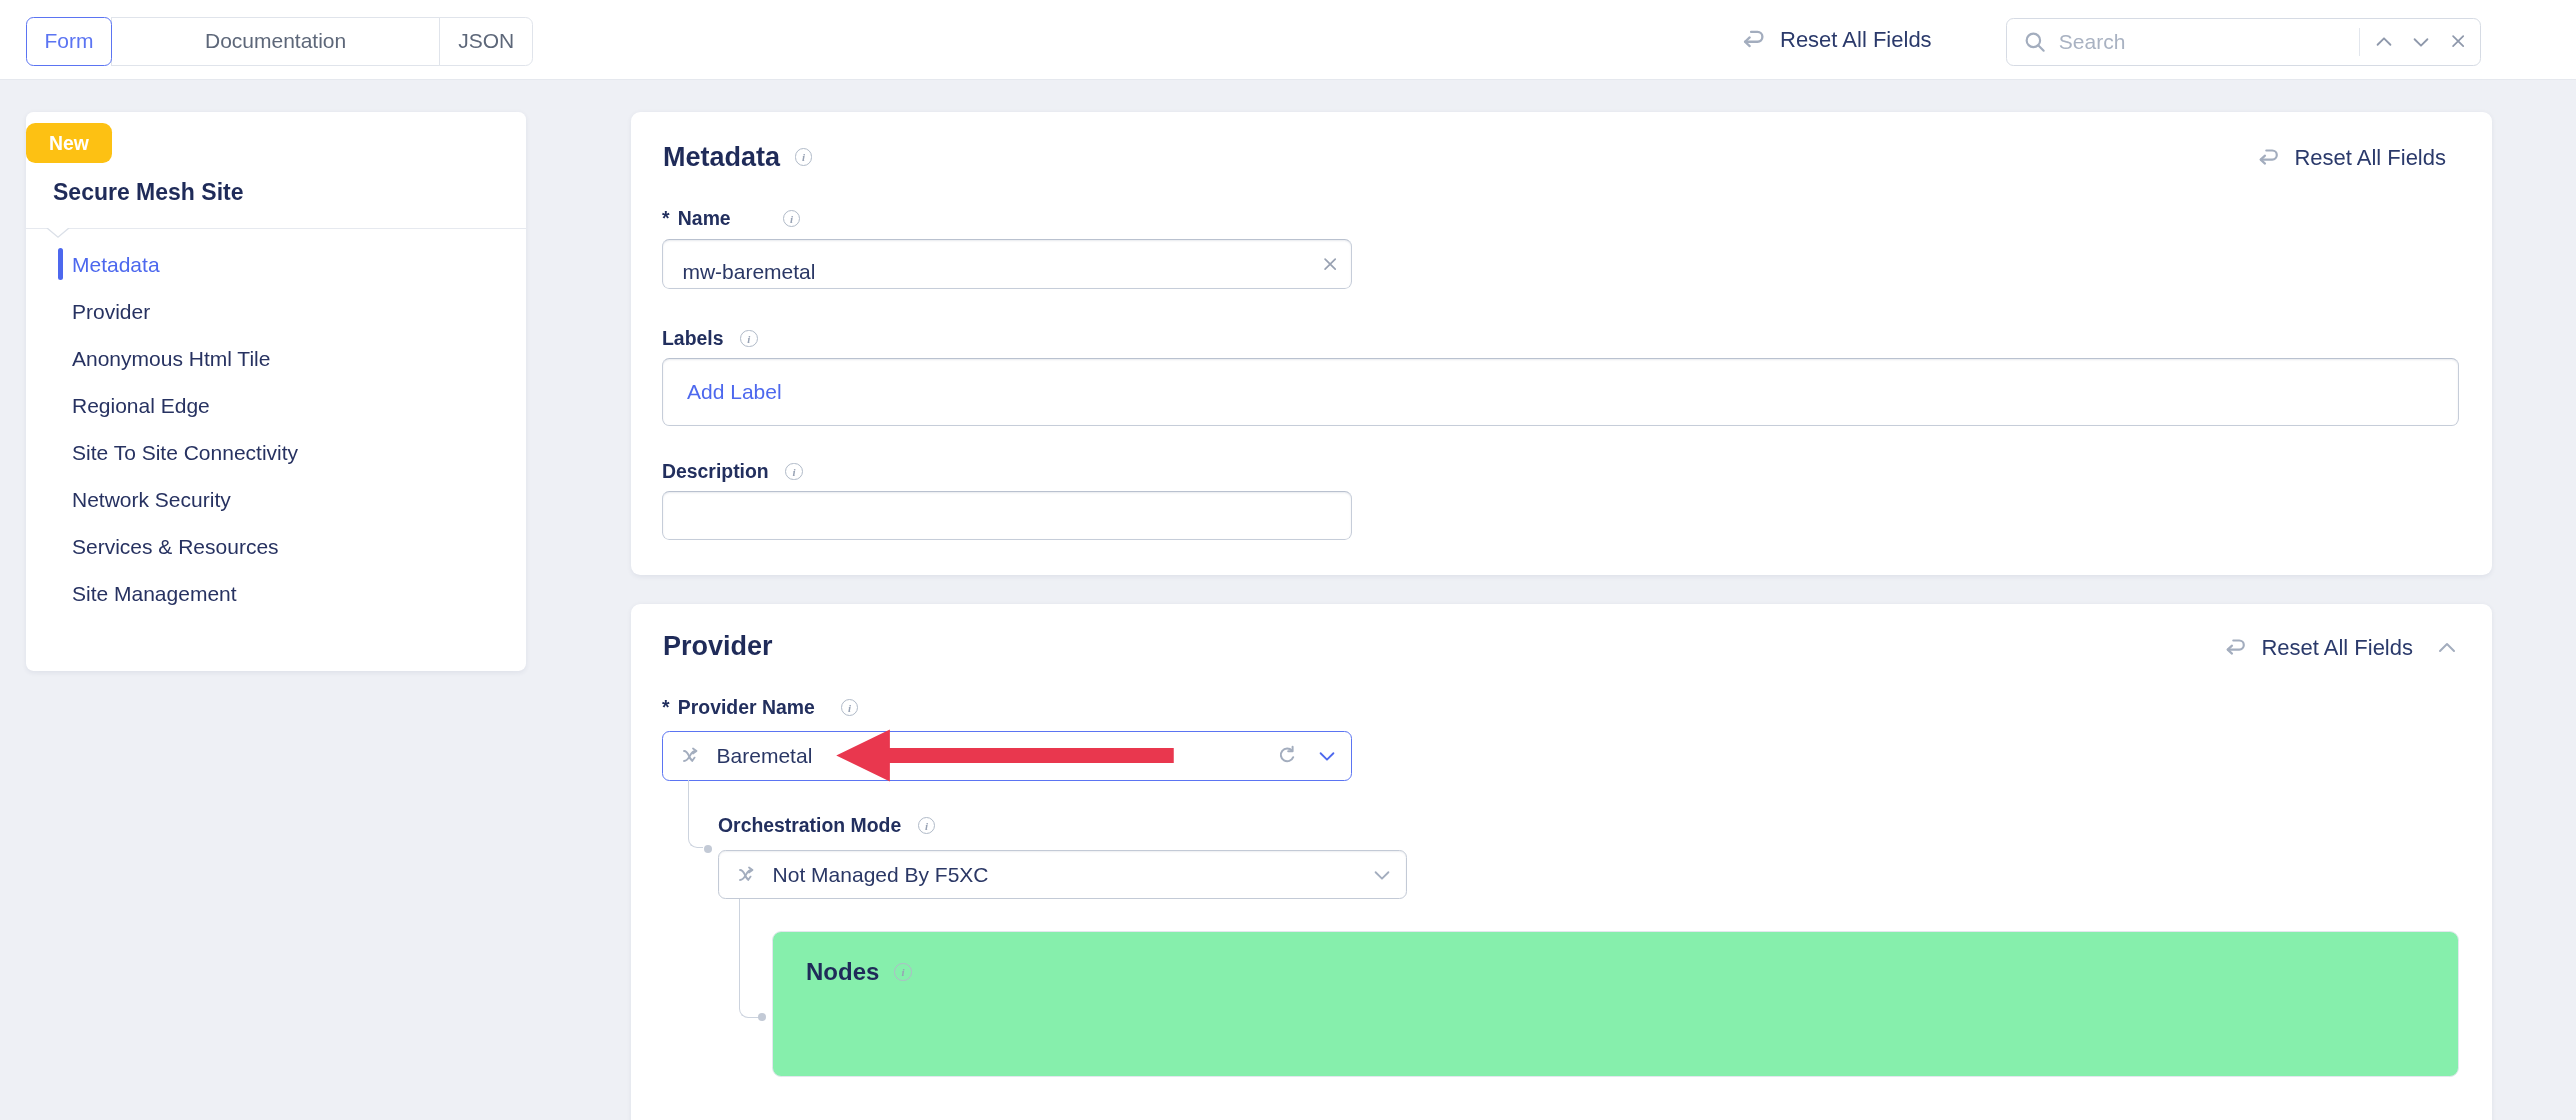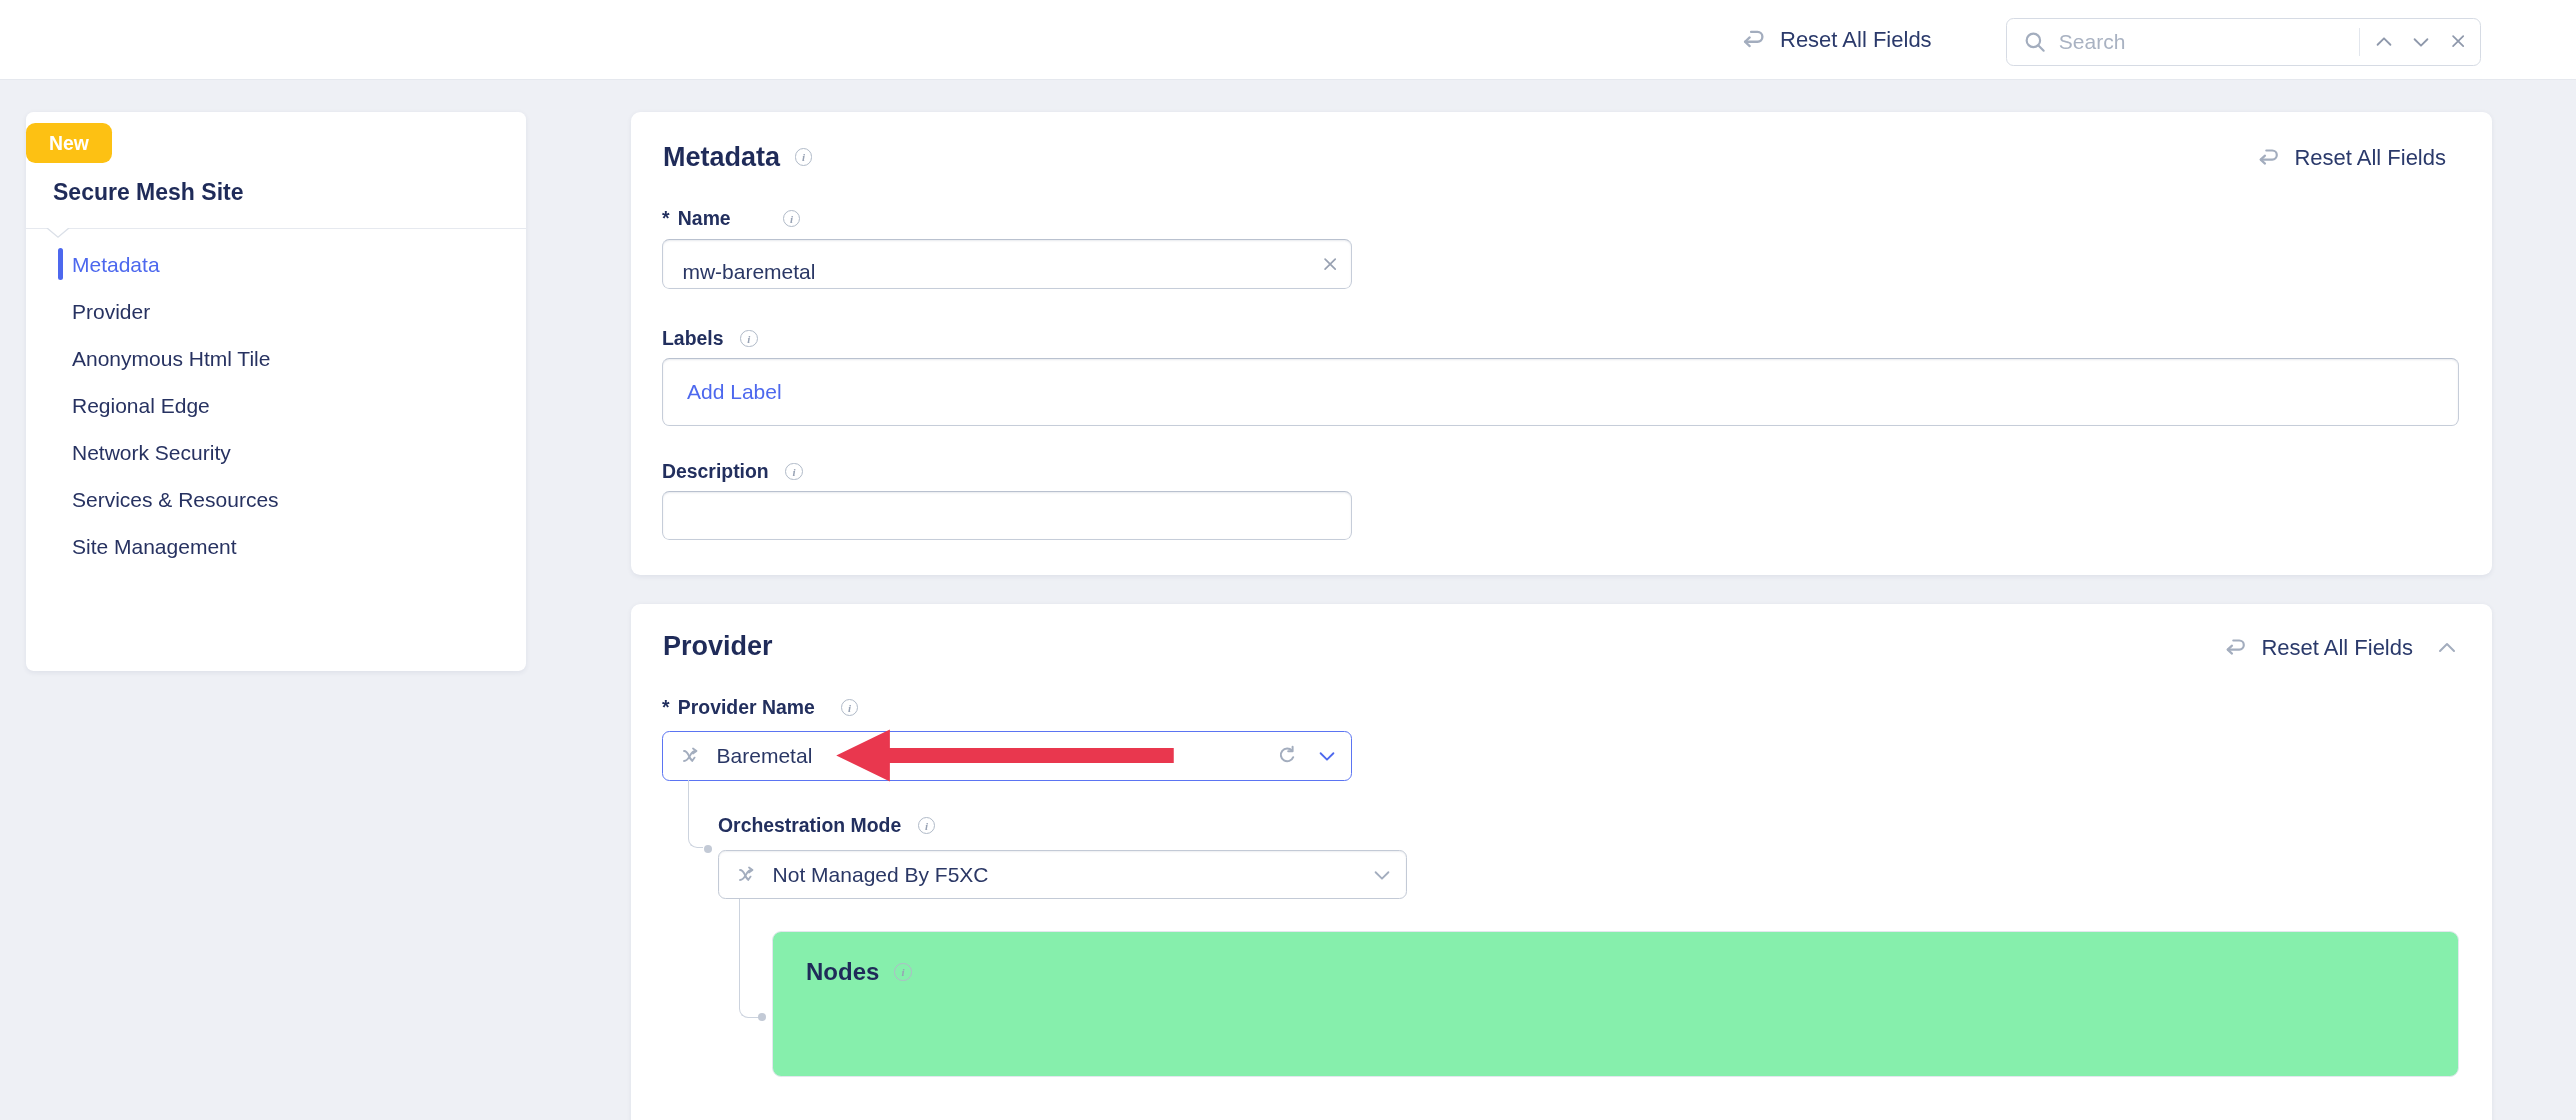--- a/index.html
+++ b/index.html
@@ -101,20 +101,31 @@
 
   #add-label { font-size:21px; color:#4d68ee; margin-left:24px; cursor:pointer; }
   #red-arrow { position:absolute; left:196px; top:118px; pointer-events:none; }
 </style>
 </head>
 <body>
 
 <div id="canvas">
 
   <div id="topbar">
+    <div id="tabs">
+      <div class="tab active" id="tab-form">
+          <span>Form</span>
+        </div>
+      <div class="tab" id="tab-doc">
+          <span>Documentation</span>
+        </div>
+      <div class="tab" id="tab-json">
+          <span>JSON</span>
+        </div>
+    </div>
 
     <div id="topbar-reset" class="reset-row">
       <span class="icon-gray">
         <svg width="28" height="28" viewBox="0 0 24 24" fill="none" stroke="currentColor" stroke-width="2" stroke-linecap="round" stroke-linejoin="round">
           <path d="M4.5 13.5 H15 A4.2 4.2 0 0 0 15 5.1 H9.5"></path>
             <polyline points="8.3 9.8 4.3 13.5 8.3 17.2"></polyline>
         </svg>
       </span>
       <span class="txt">Reset All Fields</span>
     </div>
@@ -161,20 +172,23 @@
         <span>Metadata</span>
       </div>
       <div class="nav-item">
         <span>Provider</span>
       </div>
       <div class="nav-item">
         <span>Anonymous Html Tile</span>
       </div>
       <div class="nav-item">
         <span>Regional Edge</span>
+      </div>
+      <div class="nav-item">
+        <span>Site To Site Connectivity</span>
       </div>
       <div class="nav-item">
         <span>Network Security</span>
       </div>
       <div class="nav-item">
         <span>Services &amp; Resources</span>
       </div>
       <div class="nav-item">
         <span>Site Management</span>
       </div>

